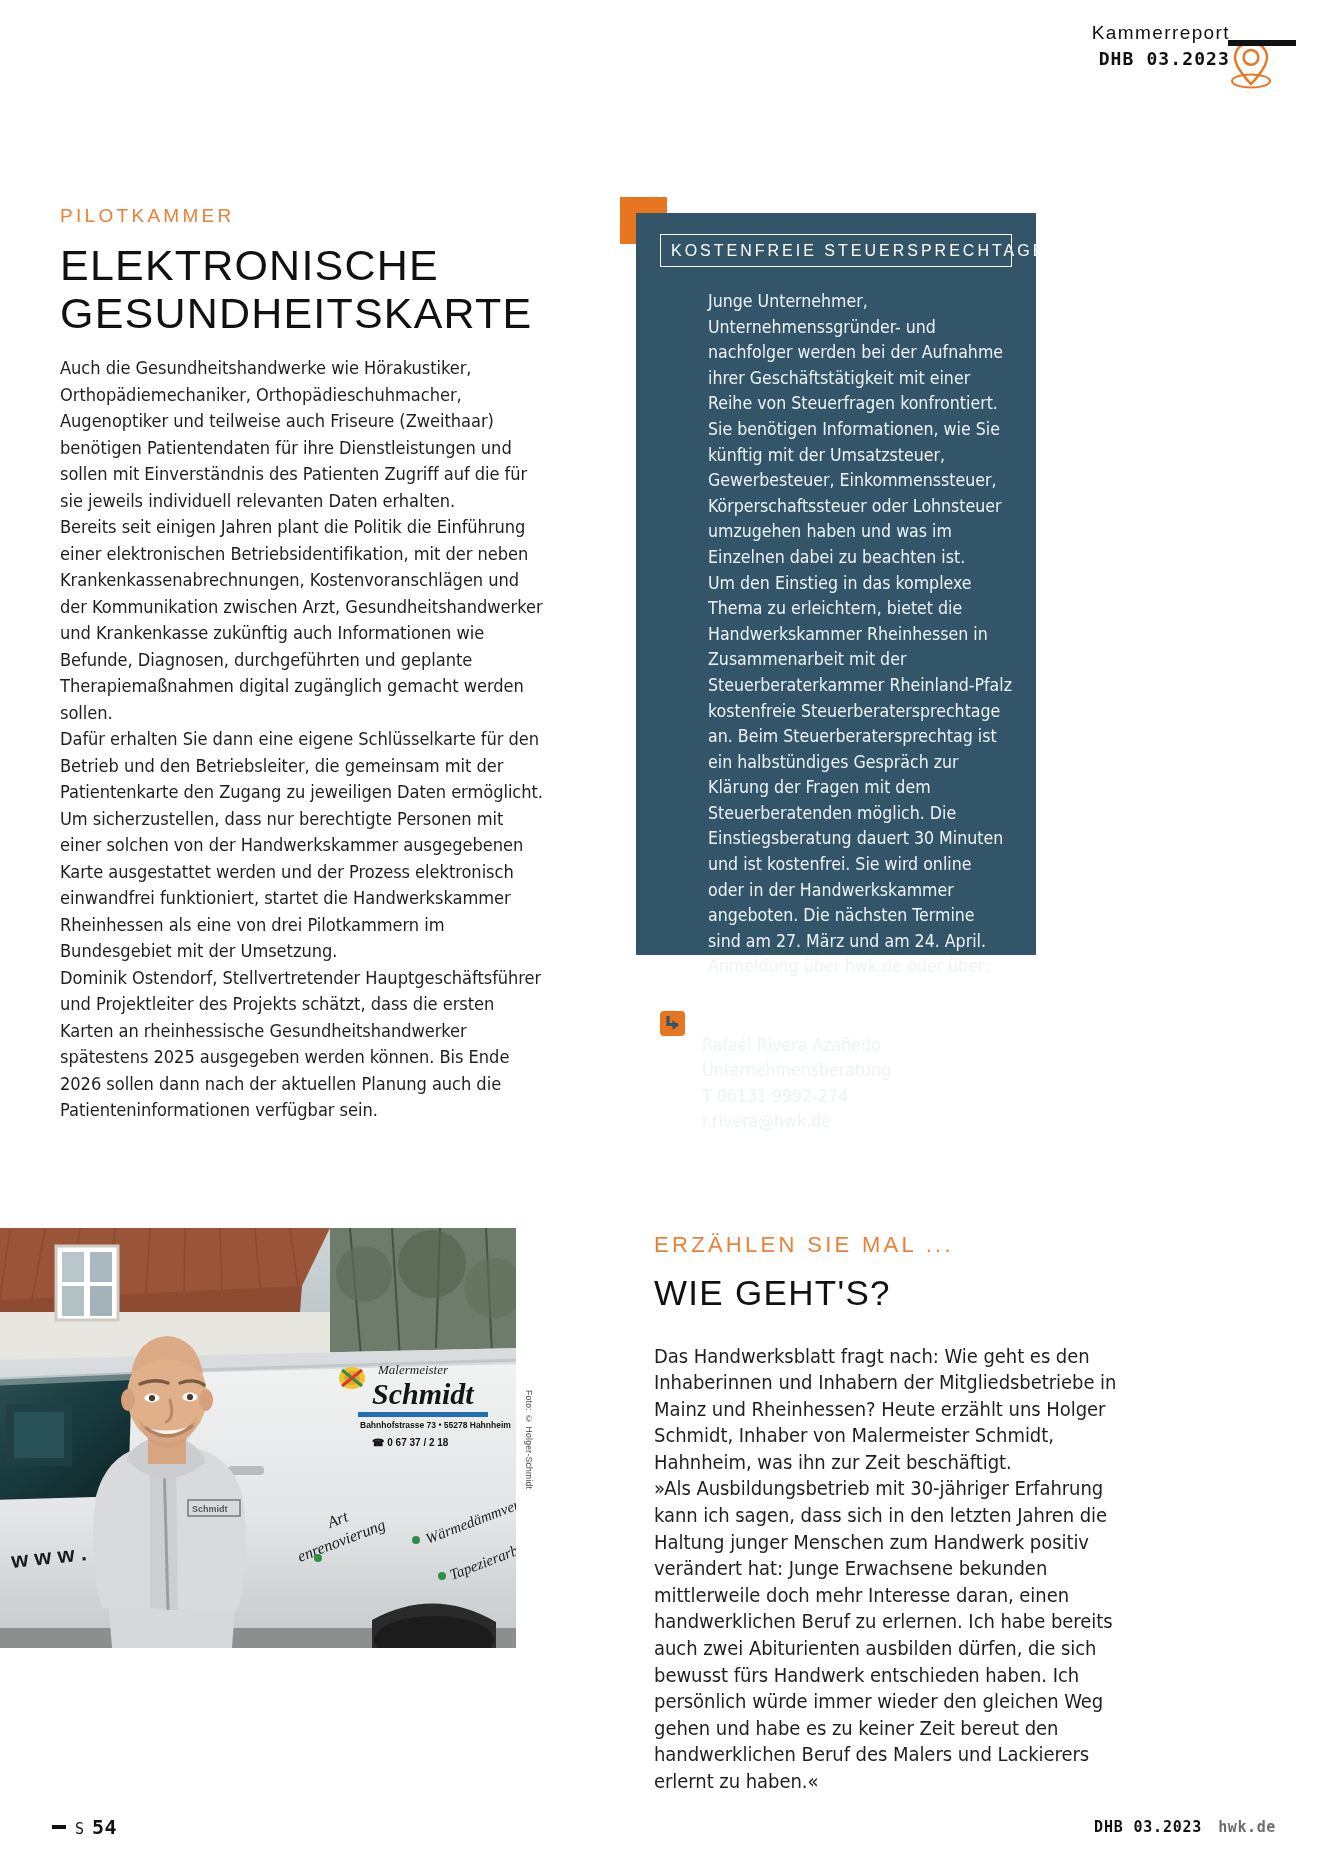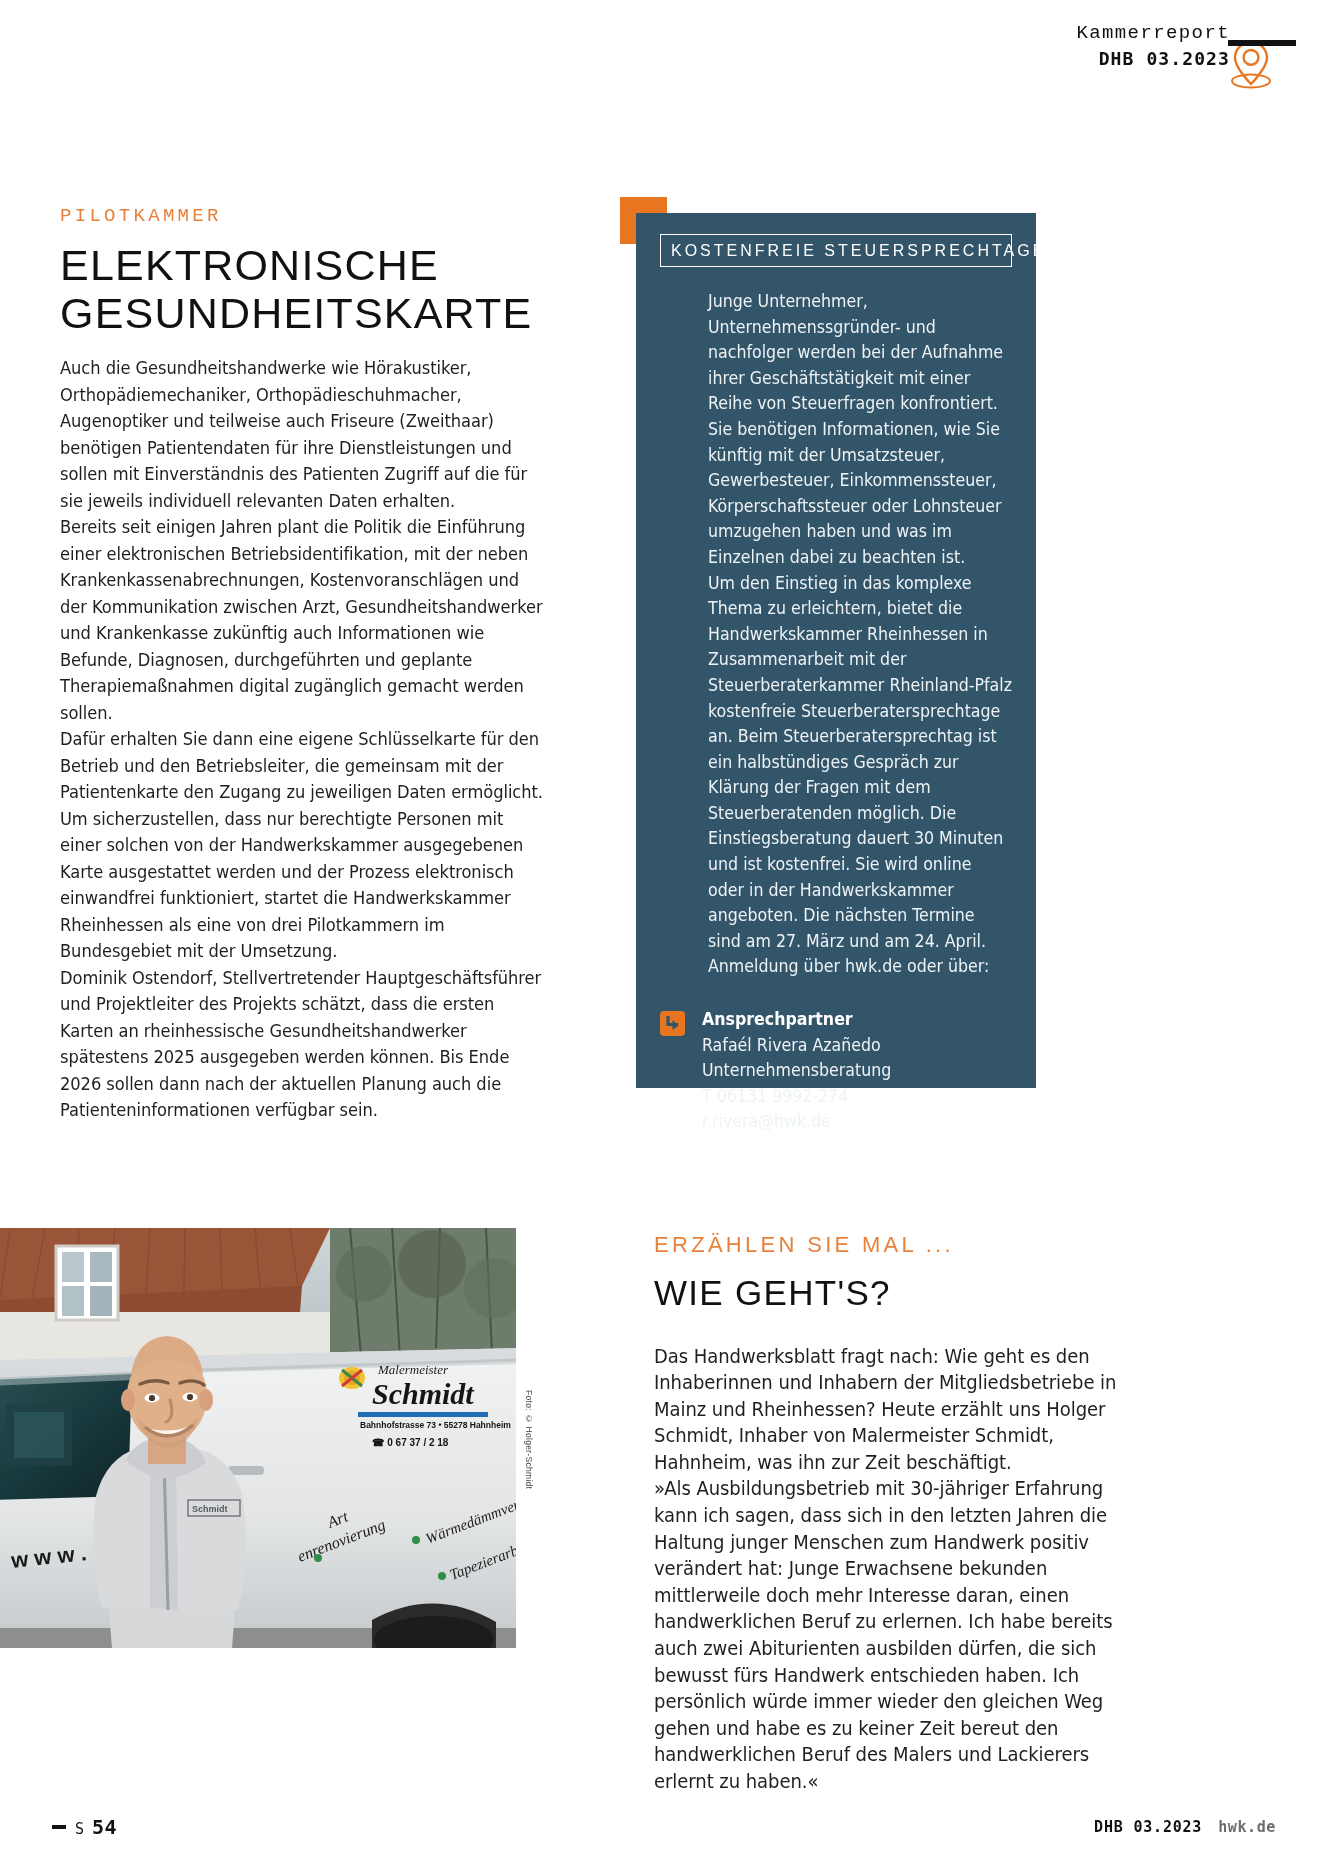--- a/index.html
+++ b/index.html
@@ -26,21 +26,21 @@
     height: 70px;
   }
   .hdr-block {
     position: absolute;
     right: 96px;
     top: 0;
     text-align: right;
     line-height: 1.18;
   }
   .hdr-kammerreport {
-    font-family: Liberation Mono, monospace;
+    font-family: Liberation Sans, sans-serif;
     font-size: 19px;
     letter-spacing: 1.4px;
     color: #111111;
     font-weight: 400;
     white-space: nowrap;
   }
   .hdr-issue {
     font-family: "DejaVu Sans Mono", monospace;
     font-size: 18px;
     letter-spacing: 1.1px;
@@ -71,21 +71,21 @@
     left: 60px;
     top: 205px;
     width: 485px;
   }
   .kicker {
     font-size: 19px;
     letter-spacing: 3.3px;
     color: #e8813a;
     font-weight: 400;
     margin: 0 0 14px 0;
-    font-family: Liberation Mono, monospace;
+    font-family: Liberation Sans, sans-serif;
   }
   .headline {
     font-size: 43px;
     line-height: 1.12;
     letter-spacing: 1.2px;
     font-weight: 400;
     color: #111111;
     margin: 0 0 18px 0;
     font-family: "Liberation Sans", sans-serif;
   }
@@ -107,21 +107,21 @@
     top: 197px;
     width: 47px;
     height: 47px;
     background: #e8751f;
   }
   .teal-box {
     position: absolute;
     left: 636px;
     top: 213px;
     width: 400px;
-    height: 875px;
+    height: 742px;
     background: #33556a;
     box-sizing: border-box;
     padding: 21px 24px 24px 24px;
   }
   .teal-title {
     border: 1.5px solid #ffffff;
     color: #ffffff;
     font-size: 16px;
     letter-spacing: 3.0px;
     padding: 7px 10px 6px 10px;

